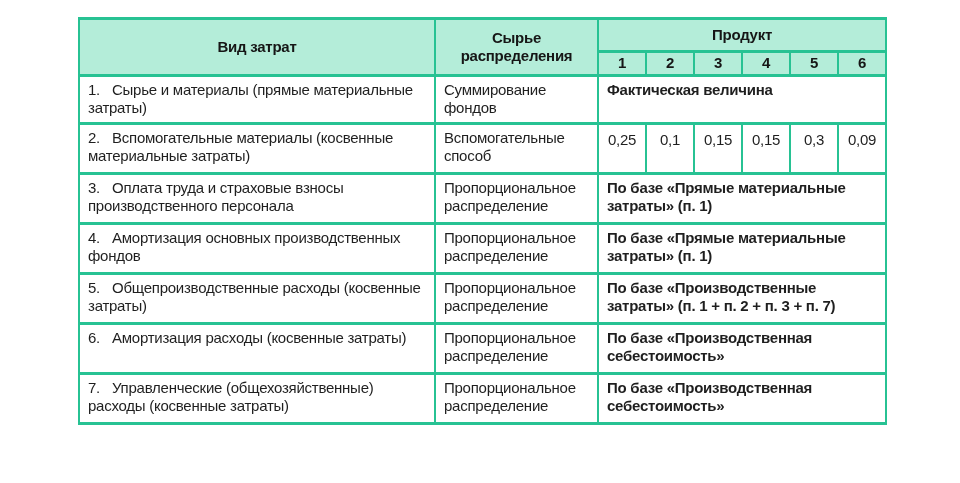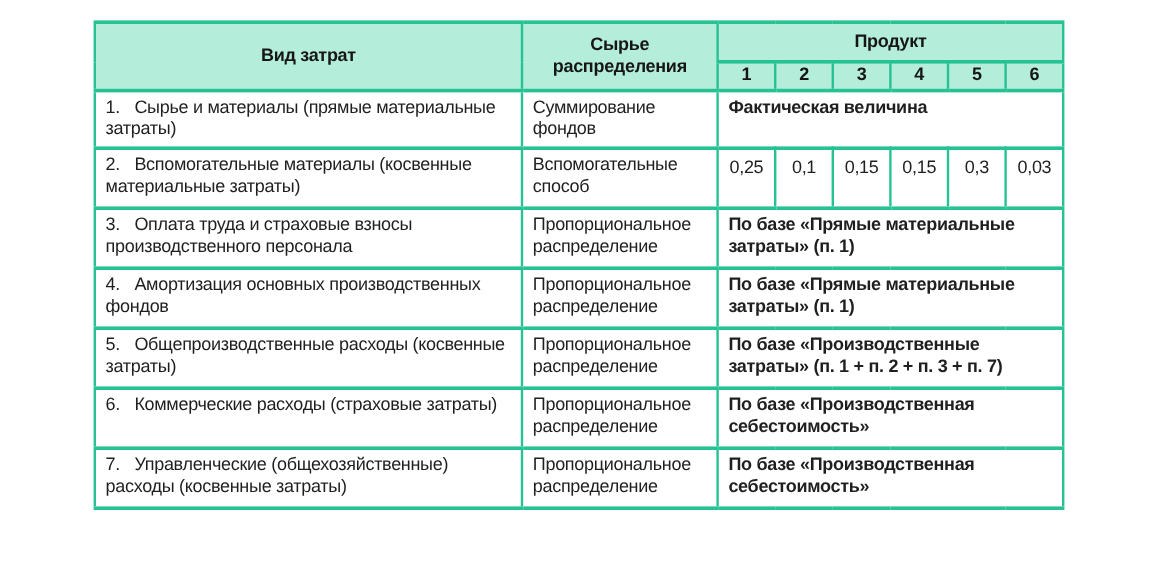--- a/index.html
+++ b/index.html
@@ -107,39 +107,39 @@
         <td colspan="6" class="span-cell">Фактическая величина</td>
       </tr>
       <tr>
         <td class="cost"><span class="num">2.</span><span>Вспомогательные материалы (косвенные материальные затраты)</span></td>
         <td>Вспомогательные способ</td>
         <td class="val">0,25</td>
         <td class="val">0,1</td>
         <td class="val">0,15</td>
         <td class="val">0,15</td>
         <td class="val">0,3</td>
-        <td class="val">0,03</td>
+        <td class="val">0,09</td>
       </tr>
       <tr>
         <td class="cost"><span class="num">3.</span><span>Оплата труда и страховые взносы производственного персонала</span></td>
         <td>Пропорциональное распределение</td>
         <td colspan="6" class="span-cell">По базе «Прямые материальные затраты» (п. 1)</td>
       </tr>
       <tr>
         <td class="cost"><span class="num">4.</span><span>Амортизация основных производственных фондов</span></td>
         <td>Пропорциональное распределение</td>
         <td colspan="6" class="span-cell">По базе «Прямые материальные затраты» (п. 1)</td>
       </tr>
       <tr>
         <td class="cost"><span class="num">5.</span><span>Общепроизводственные расходы (косвенные затраты)</span></td>
         <td>Пропорциональное распределение</td>
         <td colspan="6" class="span-cell">По базе «Производственные затраты» (п. 1 + п. 2 + п. 3 + п. 7)</td>
       </tr>
       <tr>
-        <td class="cost"><span class="num">6.</span><span>Коммерческие расходы (страховые затраты)</span></td>
+        <td class="cost"><span class="num">6.</span><span>Амортизация расходы (косвенные затраты)</span></td>
         <td>Пропорциональное распределение</td>
         <td colspan="6" class="span-cell">По базе «Производственная себестоимость»</td>
       </tr>
       <tr>
         <td class="cost"><span class="num">7.</span><span>Управленческие (общехозяйственные) расходы (косвенные затраты)</span></td>
         <td>Пропорциональное распределение</td>
         <td colspan="6" class="span-cell">По базе «Производственная себестоимость»</td>
       </tr>
     </tbody>
   </table>

